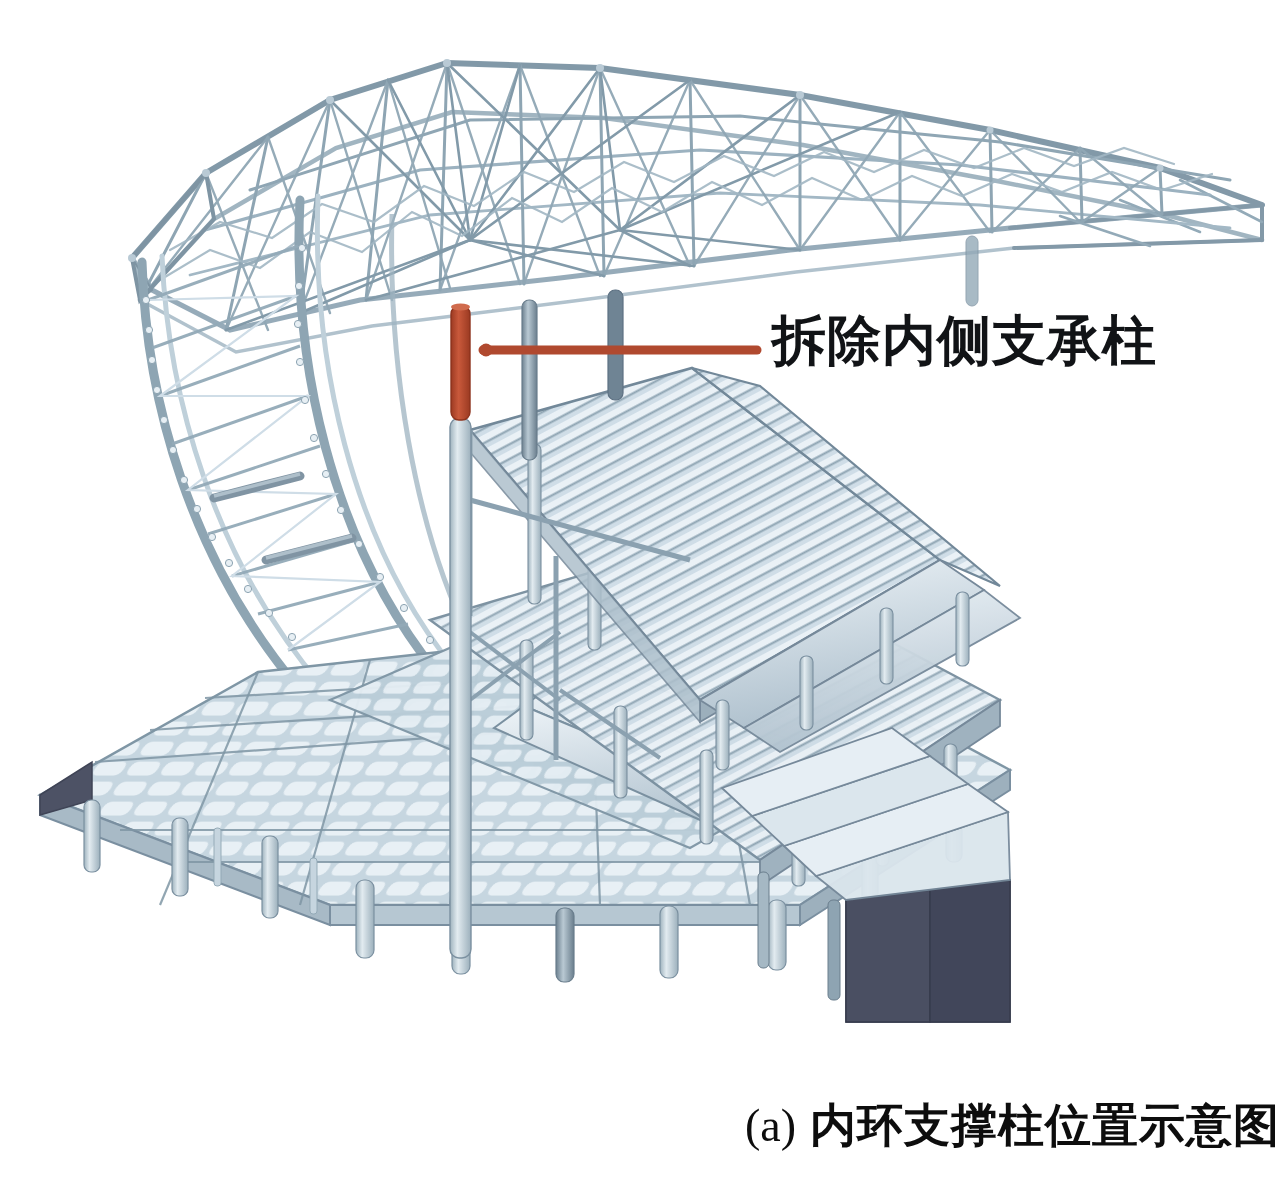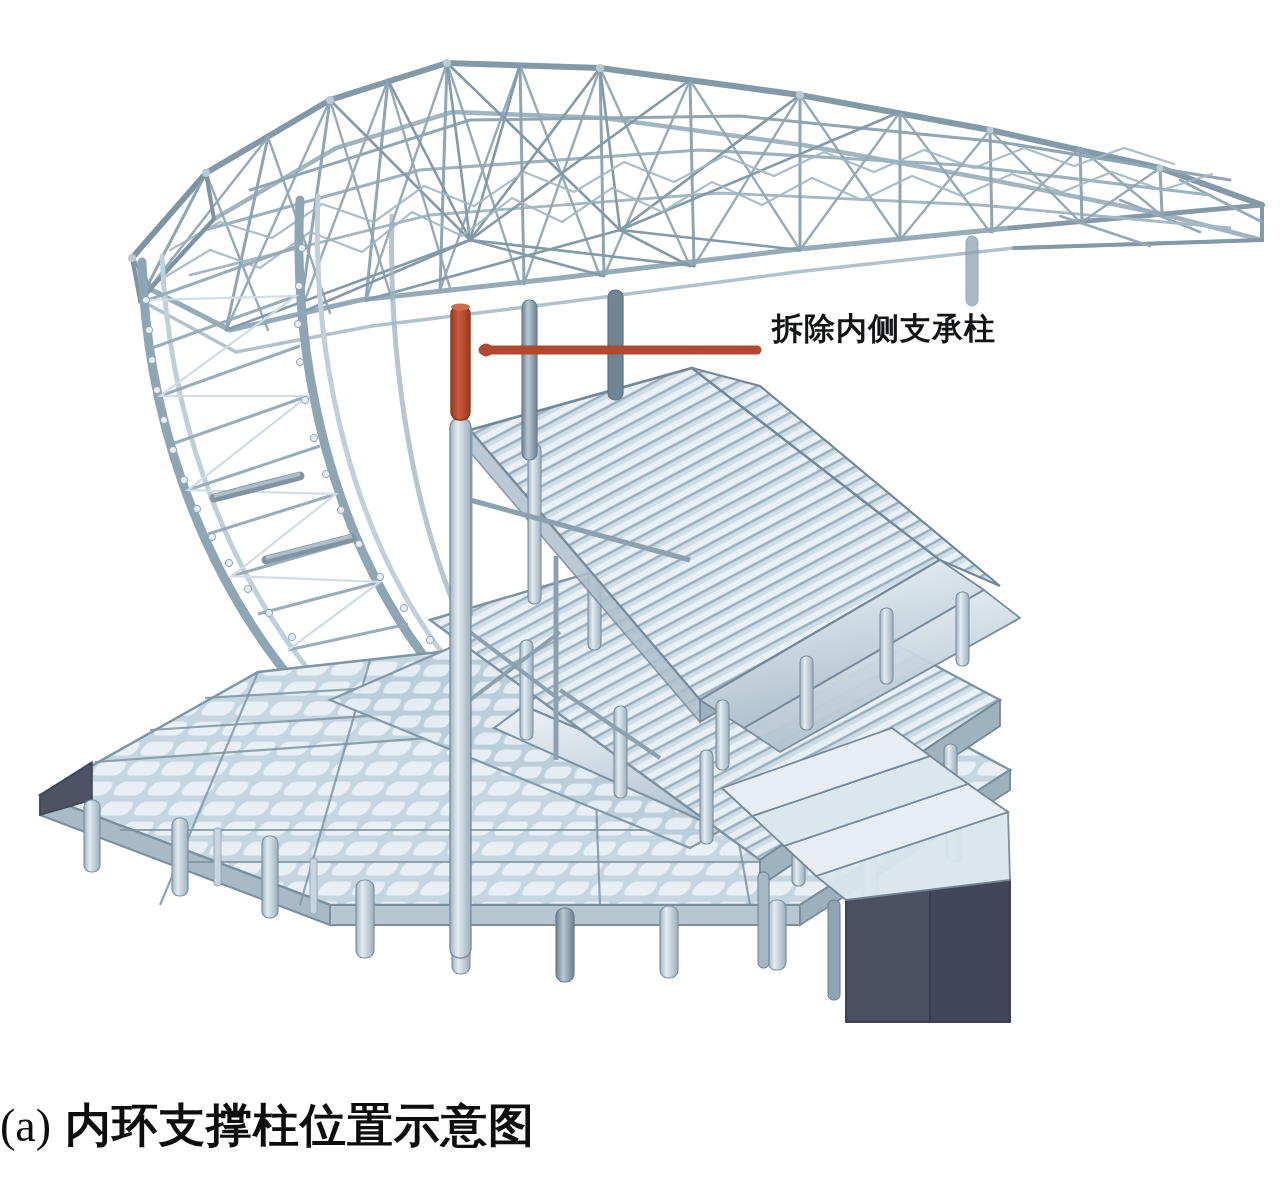--- a/index.html
+++ b/index.html
@@ -19,31 +19,31 @@
     display:block;
   }
   .annot-layer{
     position:absolute;left:0;top:0;width:1280px;height:1188px;
     pointer-events:none;
   }
   .annot-label{
     position:absolute;
     left:772px;top:313px;
     font-family:"Liberation Sans","DejaVu Sans",sans-serif;
-    font-size:31px;
+    font-size:54px;
     font-weight:bold;
     color:#111316;
     letter-spacing:1px;
     white-space:nowrap;
     line-height:1.0;
   }
   .fig-caption{
     position:absolute;
     left:0;top:1098px;width:1280px;
-    text-align:left;
+    text-align:right;
     font-size:46px;
     color:#0d0d0d;
     line-height:1.2;
     white-space:nowrap;
   }
   .cap-idx{
     font-family:"Liberation Serif","DejaVu Serif",serif;
     font-size:46px;
     font-weight:normal;
   }

